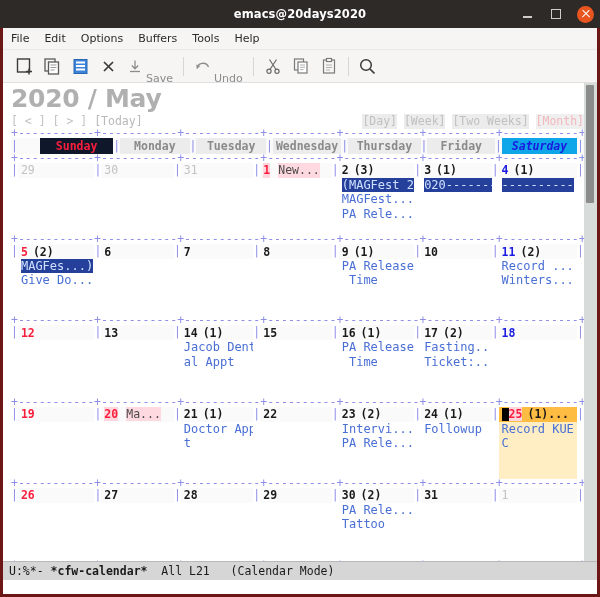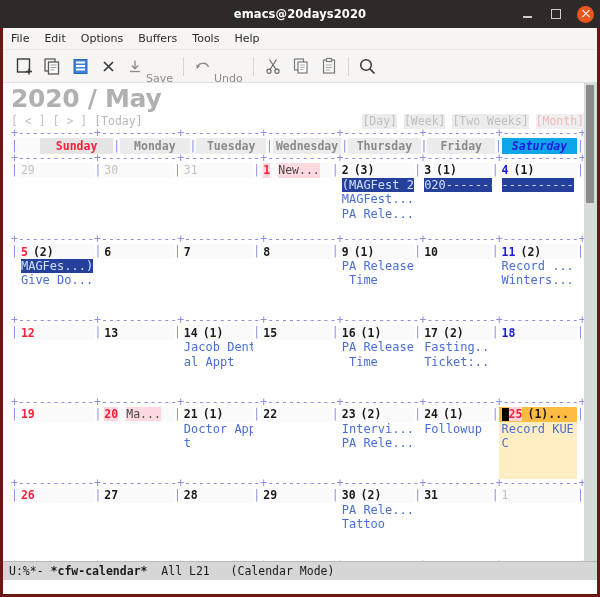--- a/index.html
+++ b/index.html
@@ -232,21 +232,21 @@
   }
   .hdr-cell {
     display: flex;
     align-items: center;
     justify-content: center;
     font-weight: bold;
     font-size: 11.5px;
     color: #8a8a8a;
     background: #ececec;
   }
-  .hdr-sun { background: #e5e5e5; color: #fa1e3c; margin-left: 22px; }
+  .hdr-sun { background: #0f172a; color: #fa1e3c; margin-left: 22px; }
   .hdr-sat { background: #0ea5e9; color: #1a1ae0; font-style: italic; }
 
   .weekrow { display: flex; }
   .daycell {
     position: relative;
     overflow: hidden;
     box-sizing: border-box;
   }
   .daynum-line {
     height: 15px;

